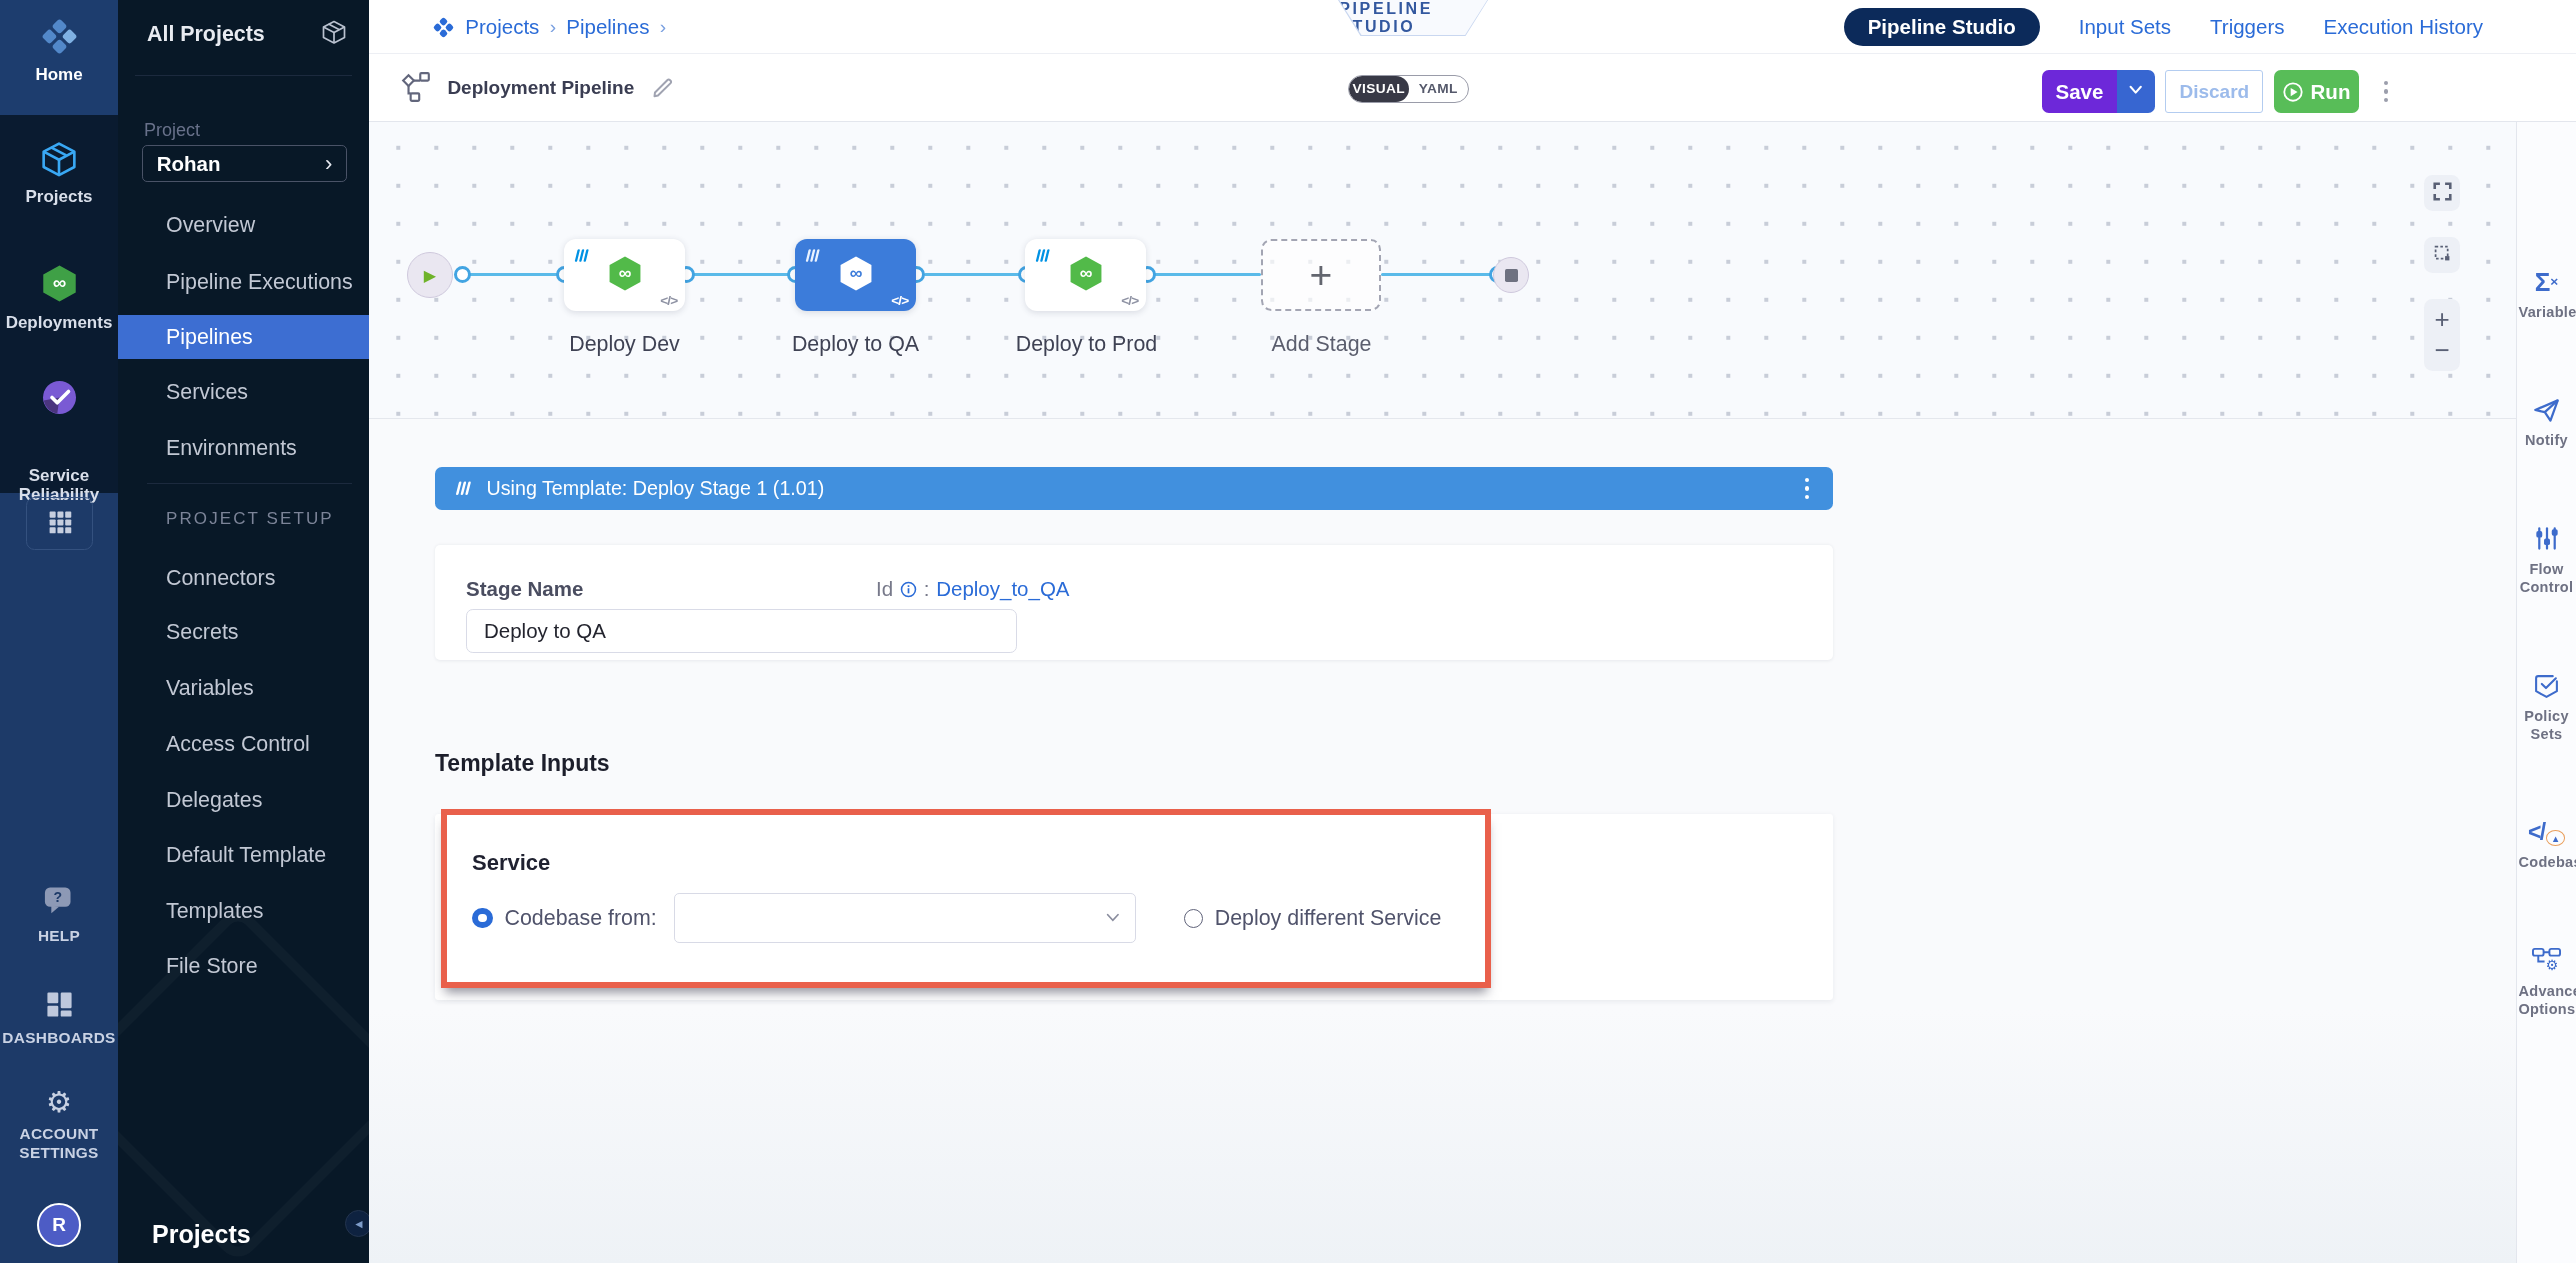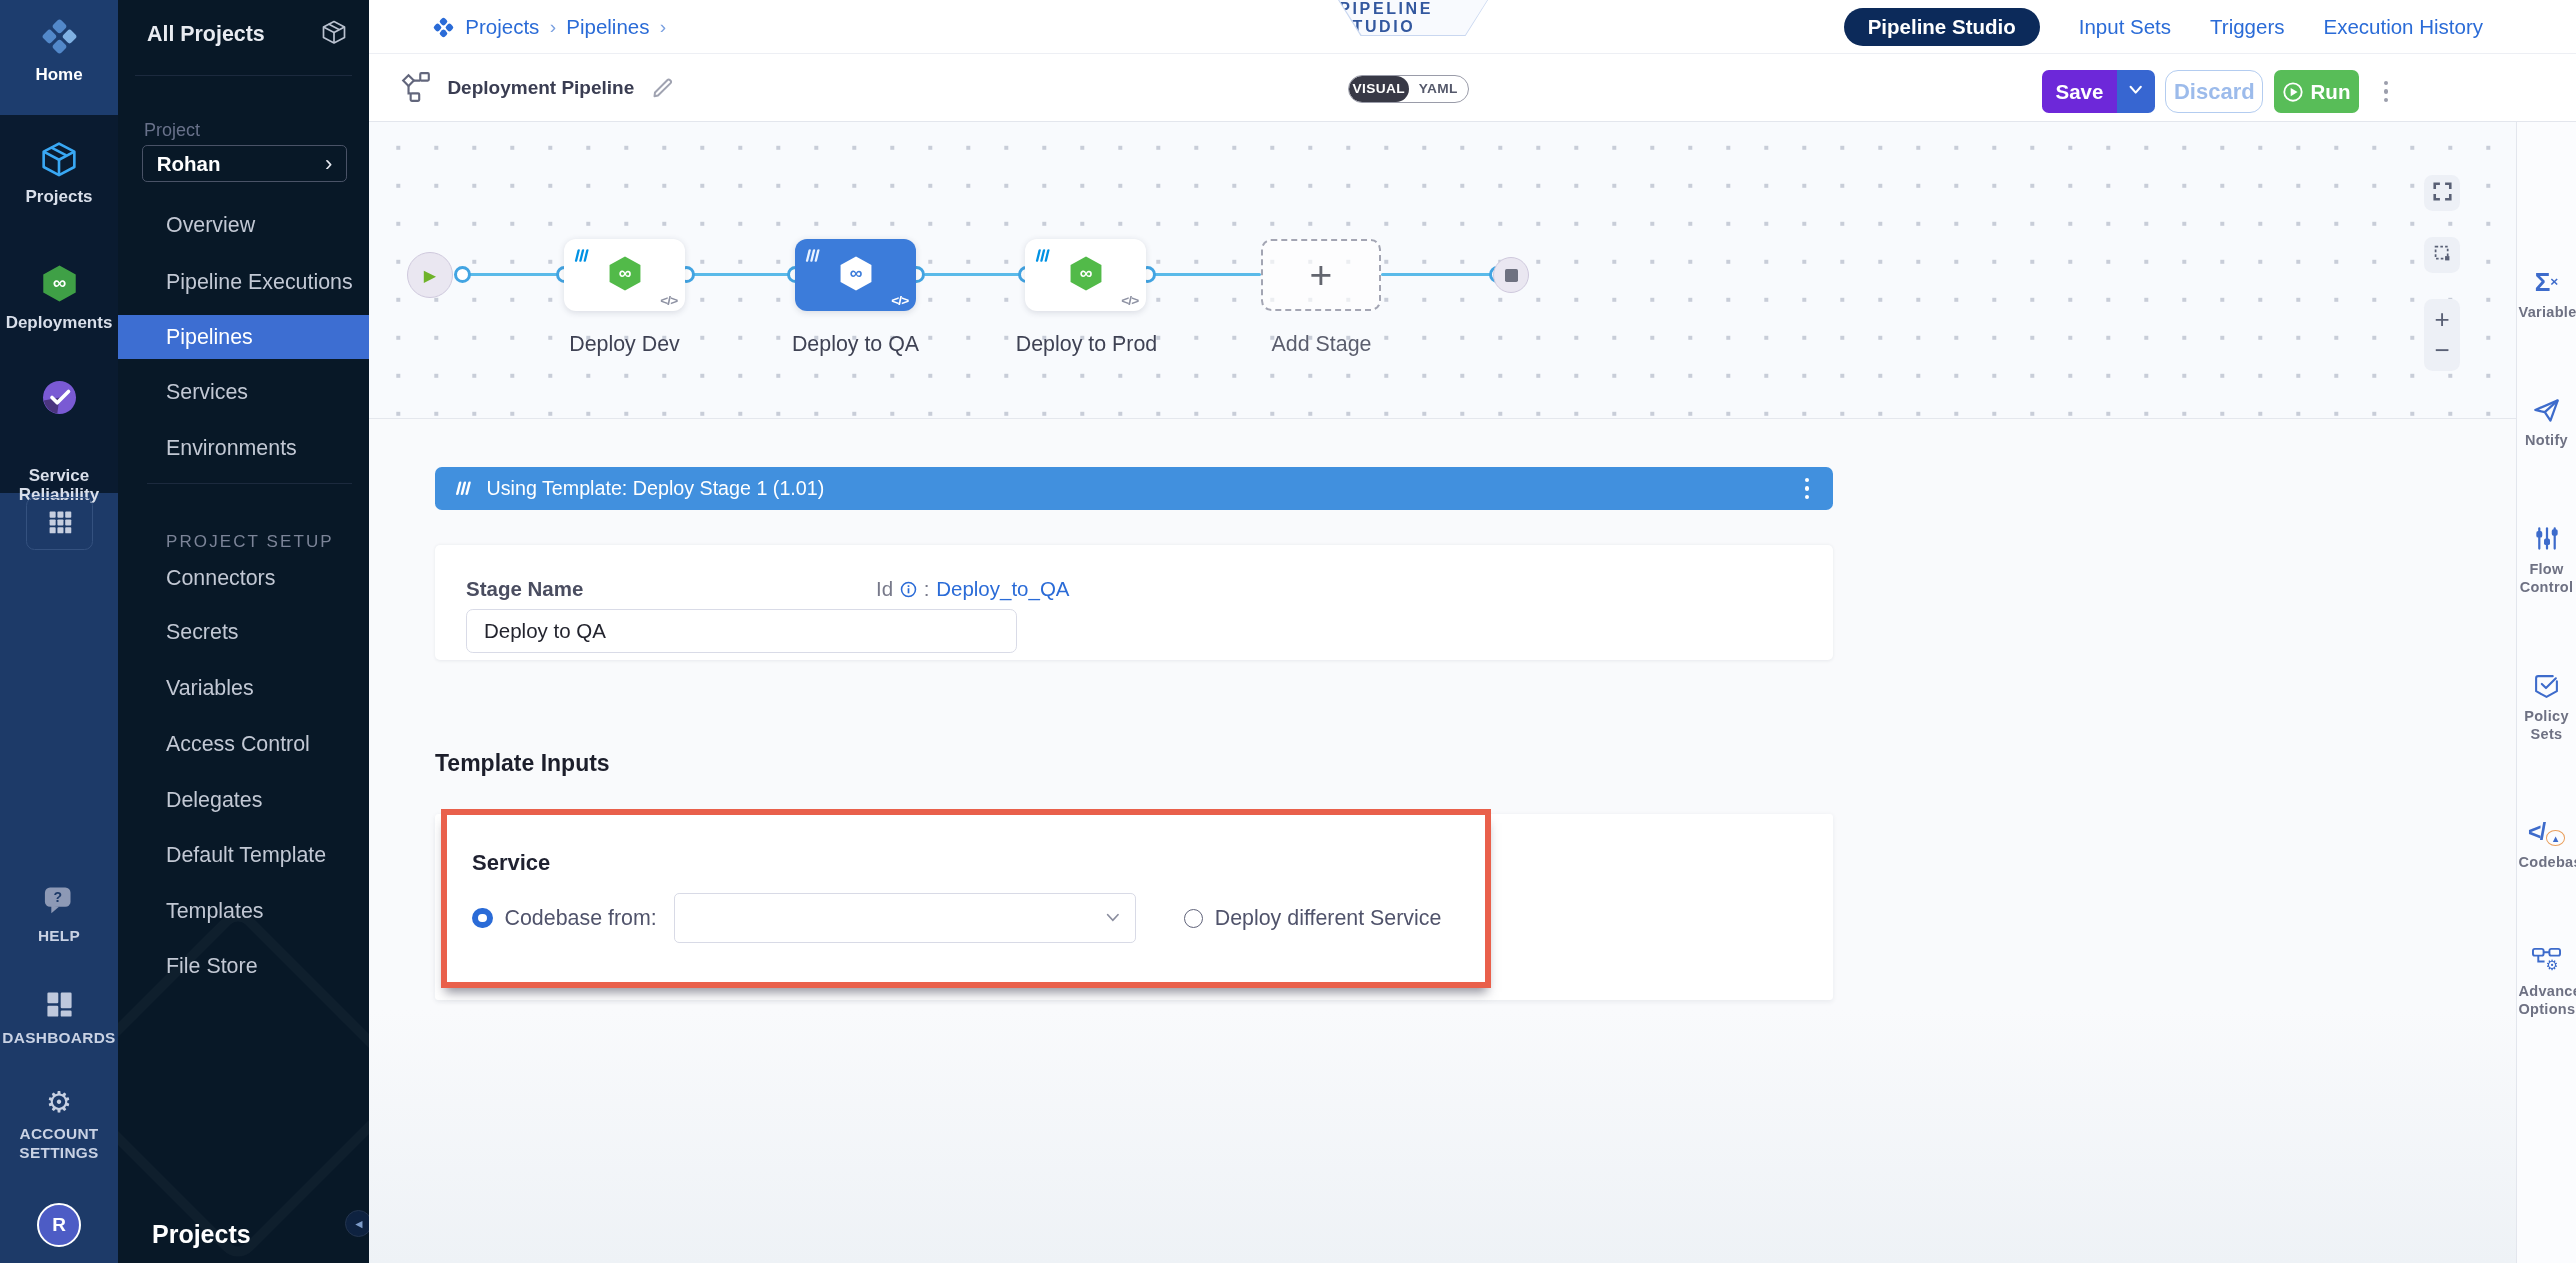--- a/index.html
+++ b/index.html
@@ -22,21 +22,21 @@
   .sb-allprojects { position:absolute; left:29px; top:22px; font-size:21.4px; font-weight:600; color:#E8EBF1; cursor:pointer; }
   .sb-cube { position:absolute; right:22px; top:19px; color:#B9C1CF; cursor:pointer; }
   .sb-divider1 { position:absolute; left:17px; right:17px; top:75px; height:0.9px; background:#1C2A3E; }
   .sb-projlabel { position:absolute; left:26px; top:120px; font-size:18px; color:#68718A; }
   .sb-select { position:absolute; left:24px; top:145px; width:205px; height:37px; border:0.9px solid #4A5367; border-radius:5.1px; display:flex; align-items:center; padding:0 13.7px; cursor:pointer; }
   .sb-select .name { color:#fff; font-size:20.5px; font-weight:bold; }
   .sb-select .chev { margin-left:auto; color:#E6E9F0; font-size:22px; line-height:17px; }
   .sb-item { position:absolute; left:0; width:251px; height:44px; display:flex; align-items:center; padding-left:48px; font-size:21.4px; color:#C2C8D4; cursor:pointer; }
   .sb-item.active { background:#3D6ED2; color:#fff; }
   .sb-divider2 { position:absolute; left:29px; right:17px; top:483px; height:0.9px; background:#1C2A3E; }
-  .sb-setup { position:absolute; left:48px; top:532px; font-size:17px; letter-spacing:2.1px; color:#7C8498; }
+  .sb-setup { position:absolute; left:48px; top:509px; font-size:17px; letter-spacing:2.1px; color:#7C8498; }
   .sb-bottom-title { position:absolute; left:34px; bottom:13.7px; font-size:25px; font-weight:bold; color:#FFFFFF; }
   .sb-collapse { position:absolute; right:-3.4px; bottom:26px; width:27px; height:27px; border-radius:50%; background:#0E2240; border:0.9px solid #23344E; color:#7E9CC9; font-size:9.4px; display:flex; align-items:center; justify-content:center; cursor:pointer; }
   .sb-watermark { position:absolute; left:-8.5px; bottom:51px; width:256px; height:256px; border:10.3px solid rgba(255,255,255,0.03); transform:rotate(45deg); border-radius:20.5px; pointer-events:none; }
 
   
   .main { position:relative; flex:1; height:1263px; background:#F8FAFC; }
 
   .row1 { position:absolute; left:0; right:0; top:0; height:54px; background:#fff; border-bottom:0.9px solid #EDEFF4; }
   .breadcrumb { position:absolute; left:63px; top:0; height:54px; display:flex; align-items:center; gap:10.3px; font-size:20.5px; color:#2A6BD7; }
   .breadcrumb .sep { color:#7AA0E0; font-size:19px; }
@@ -50,21 +50,21 @@
   .row2 { position:absolute; left:0; right:0; top:54px; height:68px; background:#fff; border-bottom:0.9px solid #E3E6ED; }
   .title-wrap { position:absolute; left:31px; top:0; height:68px; display:flex; align-items:center; gap:15.4px; }
   .page-title { font-size:19px; font-weight:bold; color:#3A3D52; }
   .toggle { position:absolute; left:979px; top:20.5px; width:121px; height:28px; border:0.9px solid #9A9CA9; border-radius:14.5px; background:#fff; display:flex; overflow:hidden; }
   .toggle .seg { flex:1; display:flex; align-items:center; justify-content:center; font-size:13.7px; font-weight:bold; letter-spacing:0.4px; cursor:pointer; }
   .toggle .seg.on { background:#383946; color:#fff; border-radius:14.5px; }
   .toggle .seg.off { color:#55596B; }
   .actions { position:absolute; left:1673px; top:16px; height:43px; display:flex; align-items:center; }
   .btn-save { width:75px; height:43px; background:#6d28d9; color:#fff; font-size:20.5px; font-weight:bold; border:none; border-radius:6.8px 0 0 6.8px; cursor:pointer; }
   .btn-save-dd { width:38px; height:43px; background:#3766D1; border:none; border-radius:0 6.8px 6.8px 0; display:flex; align-items:center; justify-content:center; cursor:pointer; }
-  .btn-discard { width:98px; height:43px; margin-left:10.3px; background:#fff; border:1.3px solid #B3CCF0; border-radius:13px; color:#9CBBEB; font-size:22px; font-weight:bold; cursor:pointer; }
+  .btn-discard { width:98px; height:43px; margin-left:10.3px; background:#fff; border:1.3px solid #B3CCF0; border-radius:3px; color:#9CBBEB; font-size:19px; font-weight:bold; cursor:pointer; }
   .btn-run { width:85px; height:43px; margin-left:10.3px; background:#58BD58; border:none; border-radius:6.8px; color:#fff; font-size:20.5px; font-weight:bold; display:flex; align-items:center; justify-content:center; gap:6.8px; cursor:pointer; }
   .kebab { display:flex; flex-direction:column; gap:4.3px; margin-left:20.5px; cursor:pointer; padding:5.1px; }
   .kebab i { width:4.3px; height:4.3px; border-radius:50%; background:#9B9EAC; }
   .kebab.light i { background:#fff; }
 
   
   .canvas { position:absolute; left:0; right:60px; top:122px; height:297px; background-color:#F8FAFD; background-image:radial-gradient(circle,#C8CDD8 2.2px,transparent 2.3px); background-size:38px 38px; background-position:10.3px 6.8px; border-bottom:0.9px solid #E4E7ED; }
   .edge { position:absolute; top:151px; height:3.4px; background:#5ABAE9; border-radius:1.7px; }
   .port { position:absolute; top:144px; width:17px; height:17px; border-radius:50%; background:#fff; border:3.4px solid #42A4E2; }
   .node-start { position:absolute; left:38px; top:130px; width:46px; height:46px; border-radius:50%; background:#EAE7F1; border:1.3px solid #CFC9DD; display:flex; align-items:center; justify-content:center; color:#6FB32A; font-size:16px; cursor:pointer; }

